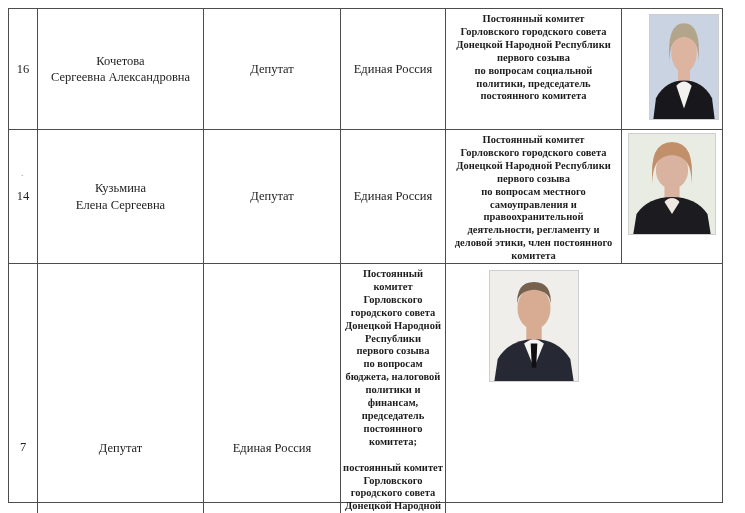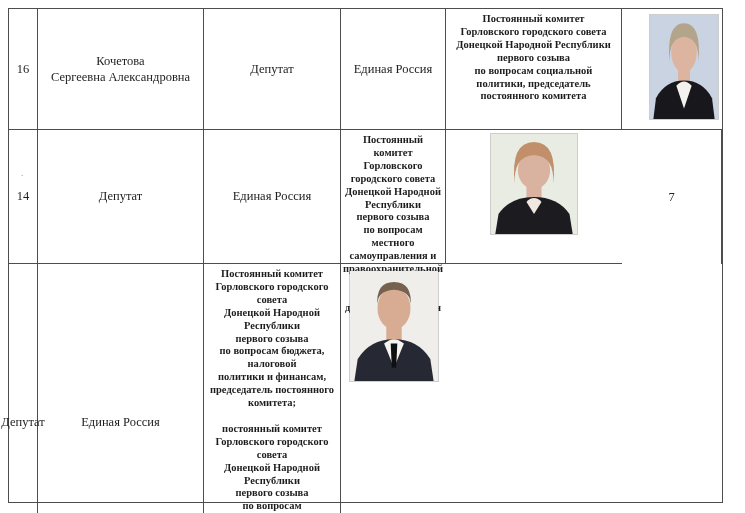--- a/index.html
+++ b/index.html
@@ -85,20 +85,24 @@
       <ellipse cx="40" cy="36" rx="15" ry="19" fill="#dcb49f"></ellipse>
       <path d="M23,46 Q19,8 40,8 Q61,8 57,46 Q58,22 40,21 Q22,22 23,46 Z" fill="#b3a48c"></path>
     </svg>
   </div>
 
   <div class="cell">
     <span class="artifact-dot">.</span>
     <span class="num">14</span>
   </div>
   <div class="cell">
+    <span class="name">Кузьмина
+Елена Сергеевна</span>
+  </div>
+  <div class="cell">
     <span class="position">Депутат</span>
   </div>
   <div class="cell">
     <span class="party">Единая Россия</span>
   </div>
   <div class="cell committee-cell">
     <span class="committee">Постоянный комитет
 Горловского городского совета
 Донецкой Народной Республики
 первого созыва

